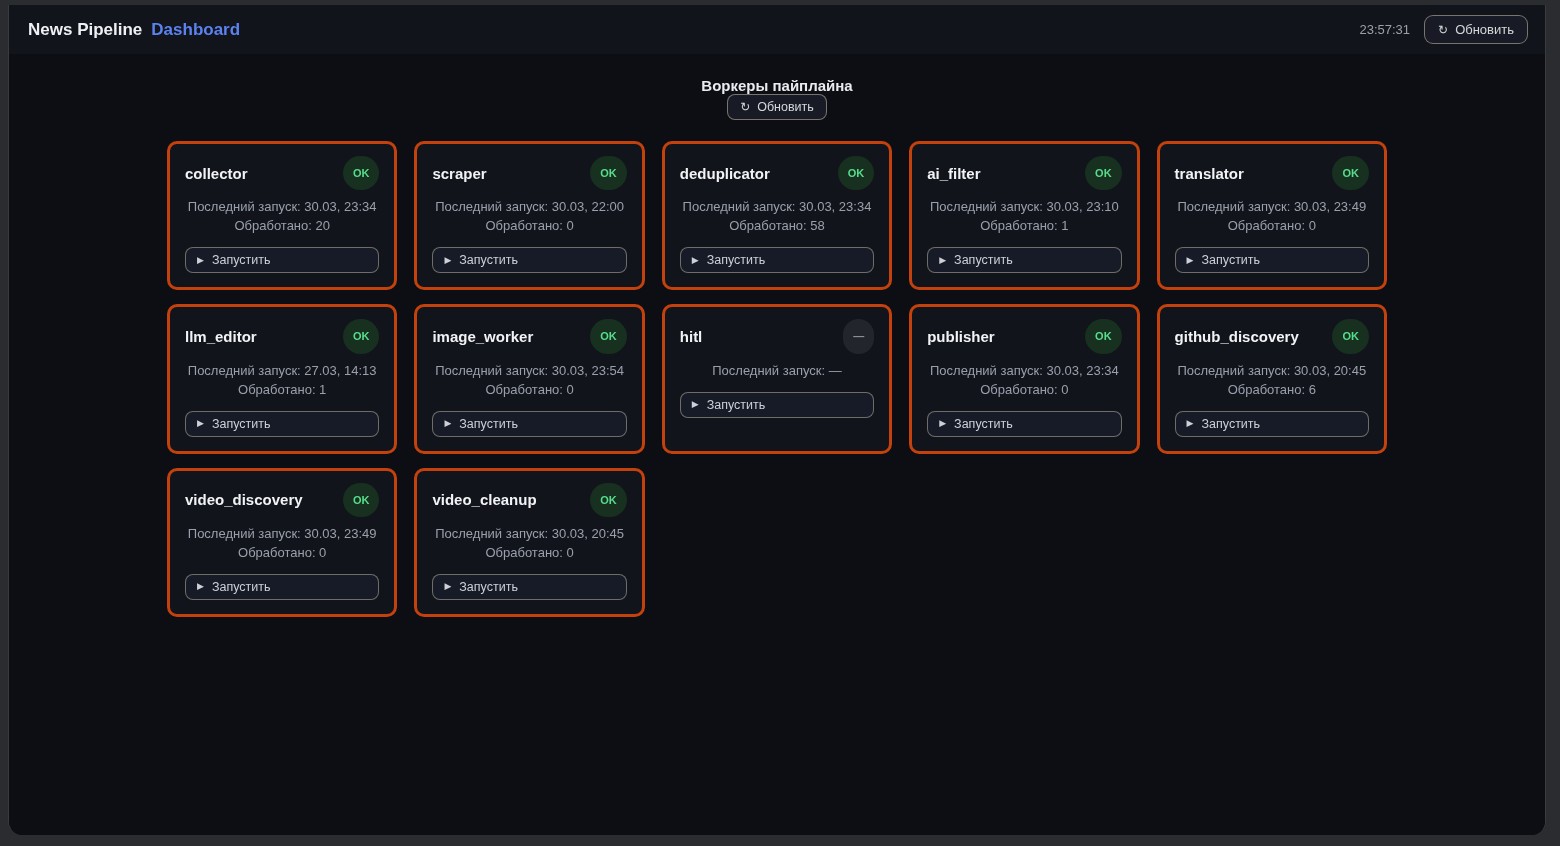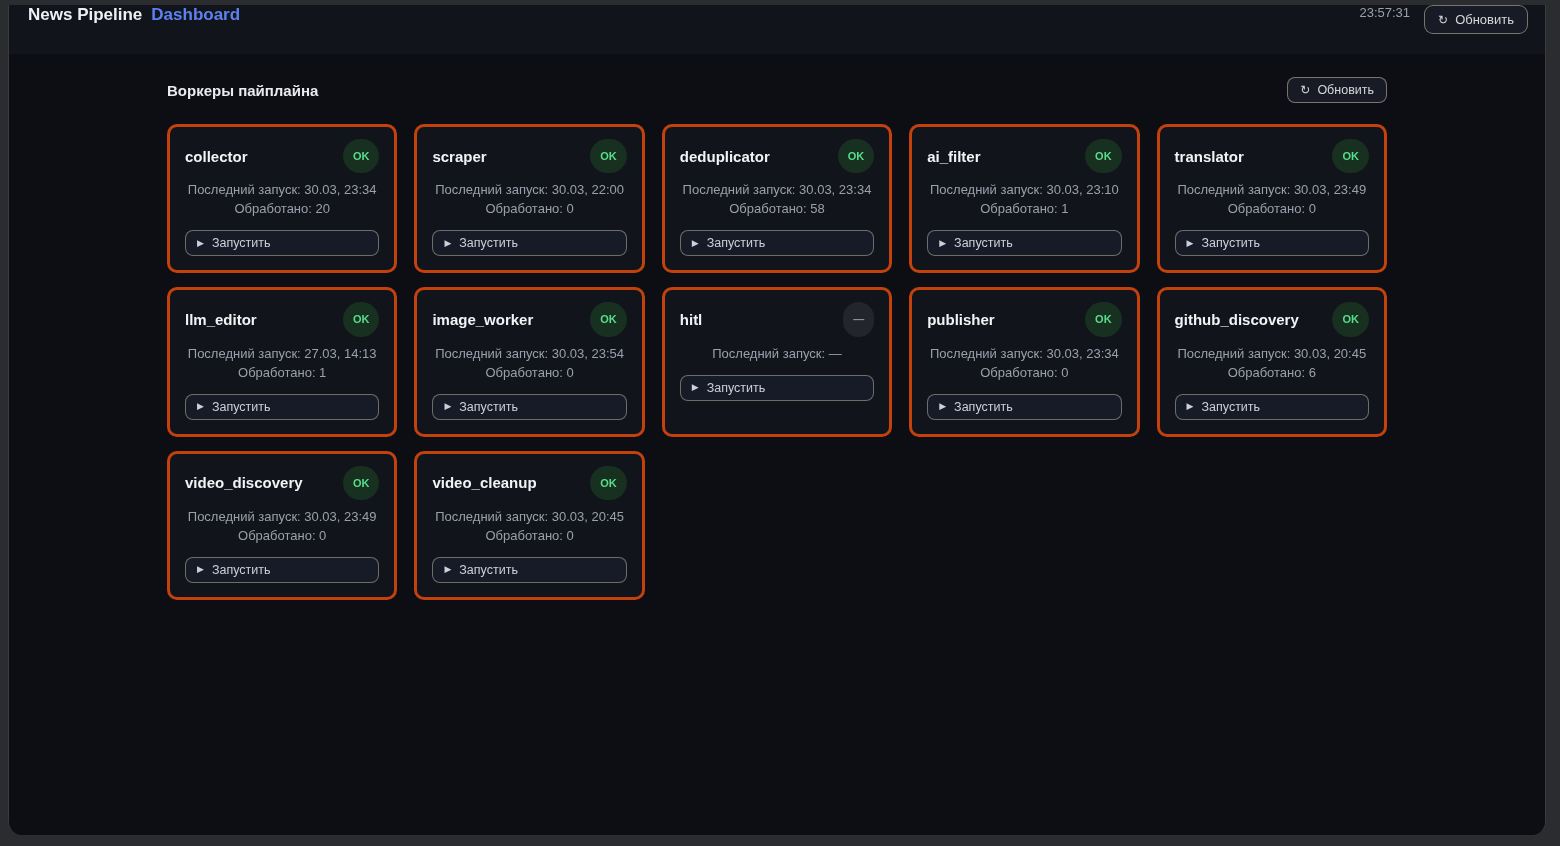--- a/index.html
+++ b/index.html
@@ -27,21 +27,21 @@
     padding-left:15px; gap:27px;
   }
   .btab { display:flex; align-items:center; gap:8px; color:#e3e5e8; font-size:11.5px; cursor:default; white-space:nowrap; }
   .favicon { width:14px; height:14px; flex:none; display:flex; align-items:center; justify-content:center; }
   .favicon.opal { background:#3c3d40; border-radius:50%; width:13px; height:13px; }
   .favicon.x { background:#000; border-radius:3px; color:#fff; font-weight:bold; font-size:9.5px; }
   
   .app-header {
     height:49px; flex:none;
     background:#12141b;
-    display:flex; align-items:flex-start;
+    display:flex; align-items:center;
     padding:0 17px 0 19px;
   }
   .app-title { color:#eef0f3; font-weight:bold; font-size:17px; }
   .app-subtitle { color:#5b82f0; font-weight:bold; font-size:17px; margin-left:9px; }
   .header-spacer { flex:1; }
   .clock { color:#9aa0aa; font-size:13px; margin-right:14px; }
   .btn {
     background:#181b26;
     border:1px solid rgba(198,191,168,0.55);
     border-radius:9px;
@@ -68,21 +68,21 @@
     white-space:nowrap;
   }
   .nav-tab.active { color:#6d90f3; }
   .nav-tab.active::after {
     content:""; position:absolute; left:-11px; right:-11px; bottom:0; height:3px;
     background:#3c50ee; border-radius:2px 2px 0 0;
   }
   
   .main { flex:1; background:#0c0e13; overflow:auto; }
   .container { width:1220px; margin:0 auto; padding-top:23px; }
-  .section-head { display:flex; align-items:center; justify-content:space-between; margin-bottom:21px; }
+  .section-head { display:flex; align-items:center; justify-content:space-between; margin-bottom:21px;flex-direction:column; }
   .section-title { color:#e9ebee; font-weight:bold; font-size:15px; }
   .btn.small { font-size:12.5px; padding:5px 12px; border-radius:8px; }
   .grid { display:grid; grid-template-columns:repeat(5, 1fr); gap:14px 17px; }
   .card {
     background:#12141c;
     border:3px solid #c2410c;
     border-radius:10px;
     padding:12px 15px 14px;
   }
   .card-head { display:flex; justify-content:space-between; align-items:center; margin-bottom:7px; }

